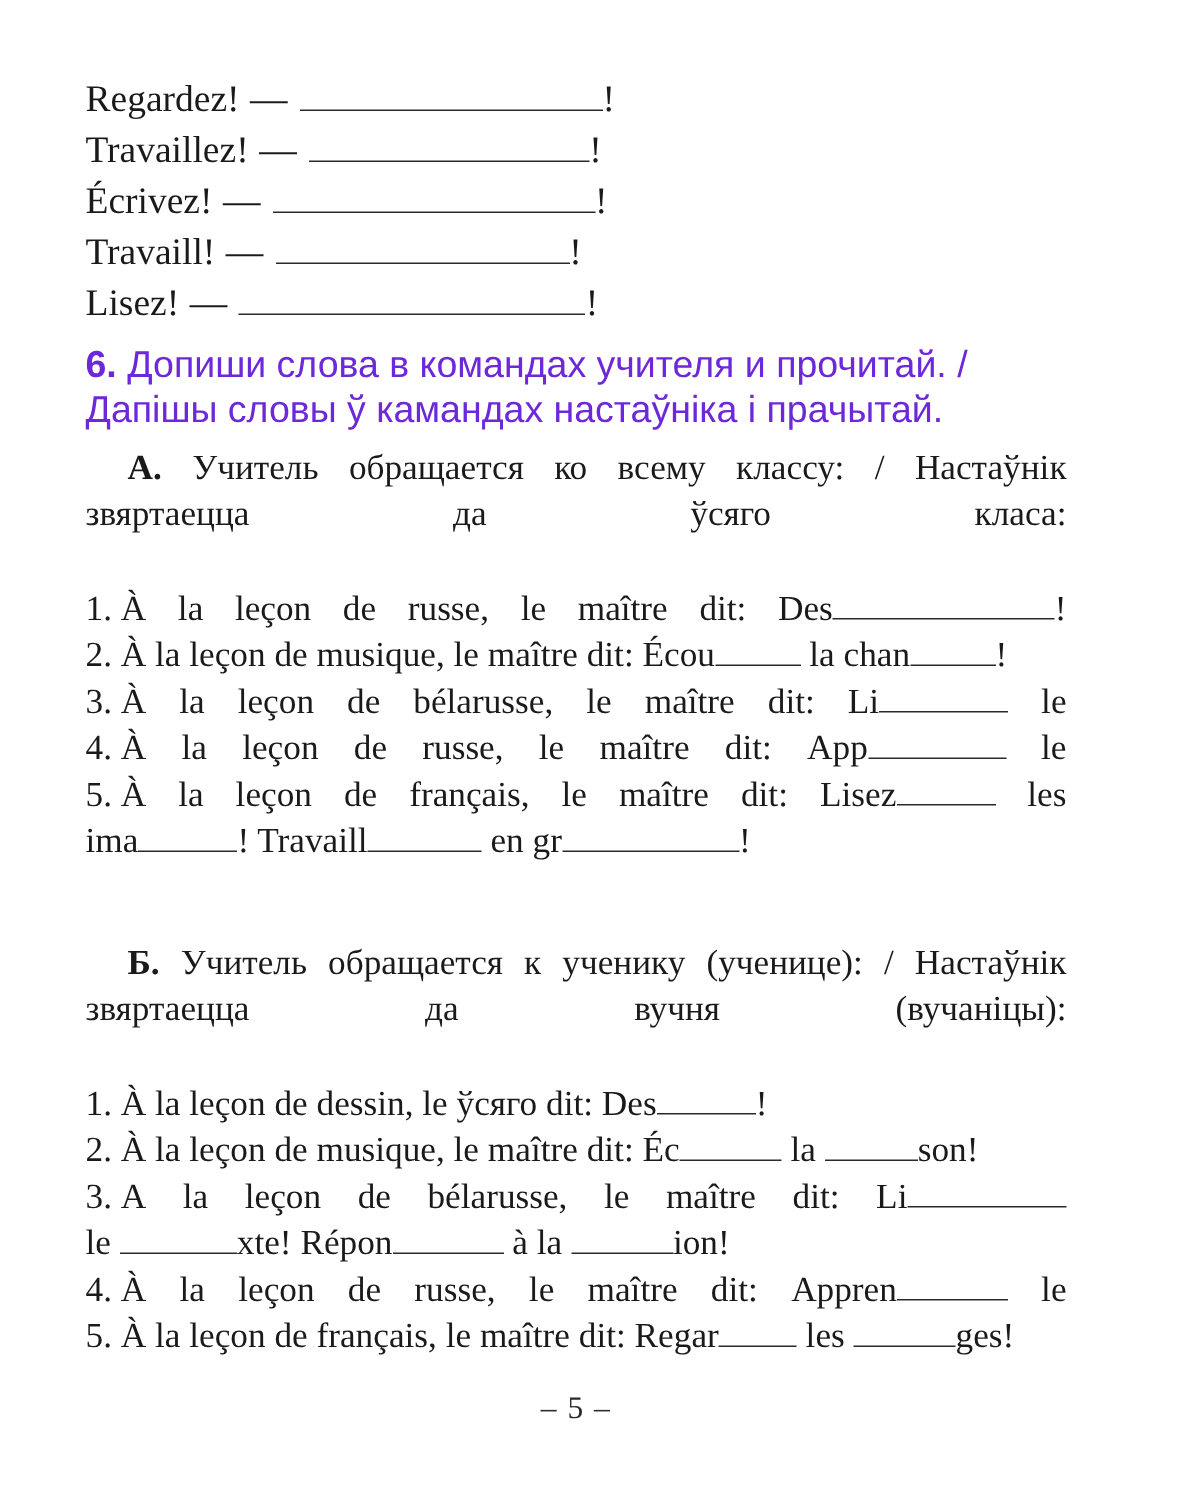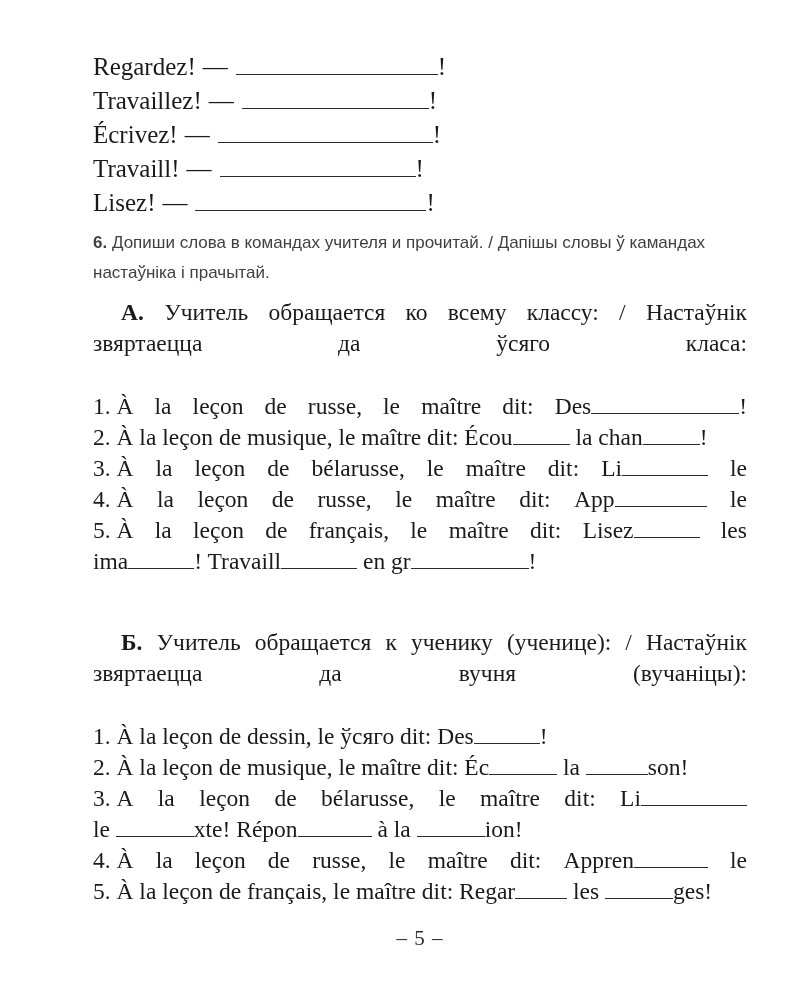--- a/index.html
+++ b/index.html
@@ -14,21 +14,20 @@
     font-family: "Liberation Serif", "DejaVu Serif", serif;
     color: #1a1a1a;
     overflow: hidden;
   }
   .page {
     position: absolute;
     left: 57px;
     top: 0;
     width: 654px;
     height: 1000px;
-    margin-left: 36px;
   }
 
   
   .cmd-list {
     margin: 0;
     padding: 0;
     list-style: none;
     position: absolute;
     top: 50px;
     left: 0;
@@ -52,23 +51,23 @@
   }
   .cmd-bang { display: inline-block; }
 
   
   .task {
     position: absolute;
     top: 228px;
     left: 0;
     width: 654px;
     font-family: "Liberation Sans", "DejaVu Sans", sans-serif;
-    font-size: 17px;
+    font-size: 25px;
     line-height: 30px;
-    color: #404040;
+    color: #6d28d9;
   }
   .task-num {
     font-weight: bold;
     font-family: "Liberation Sans", "DejaVu Sans", sans-serif;
   }
   .task-body { display: inline; }
 
   
   .section {
     position: absolute;

